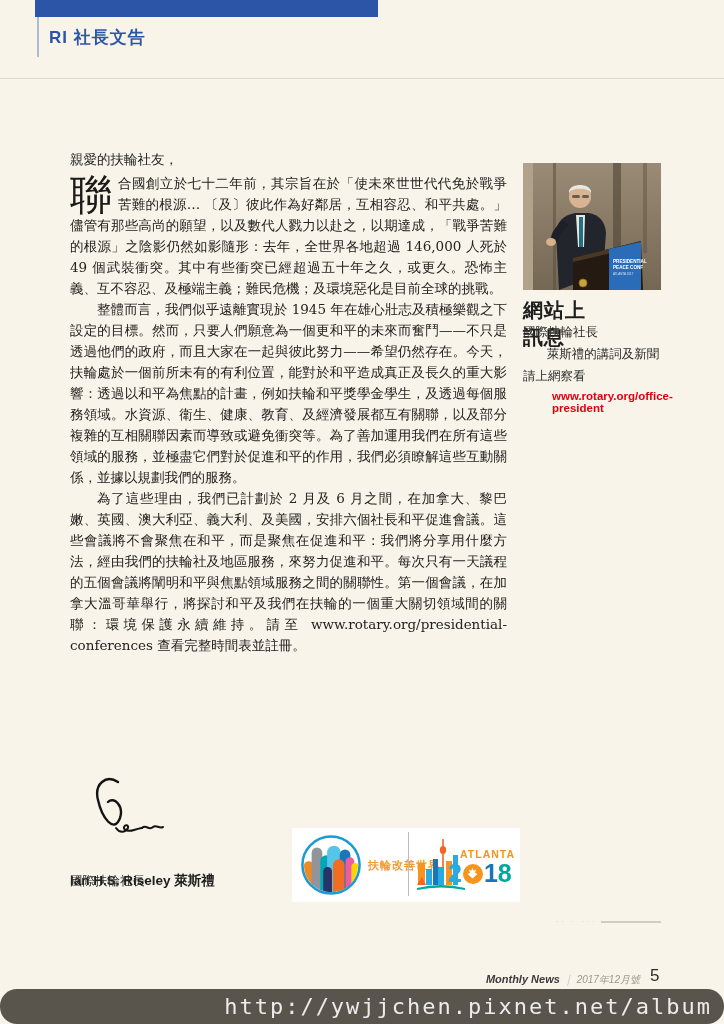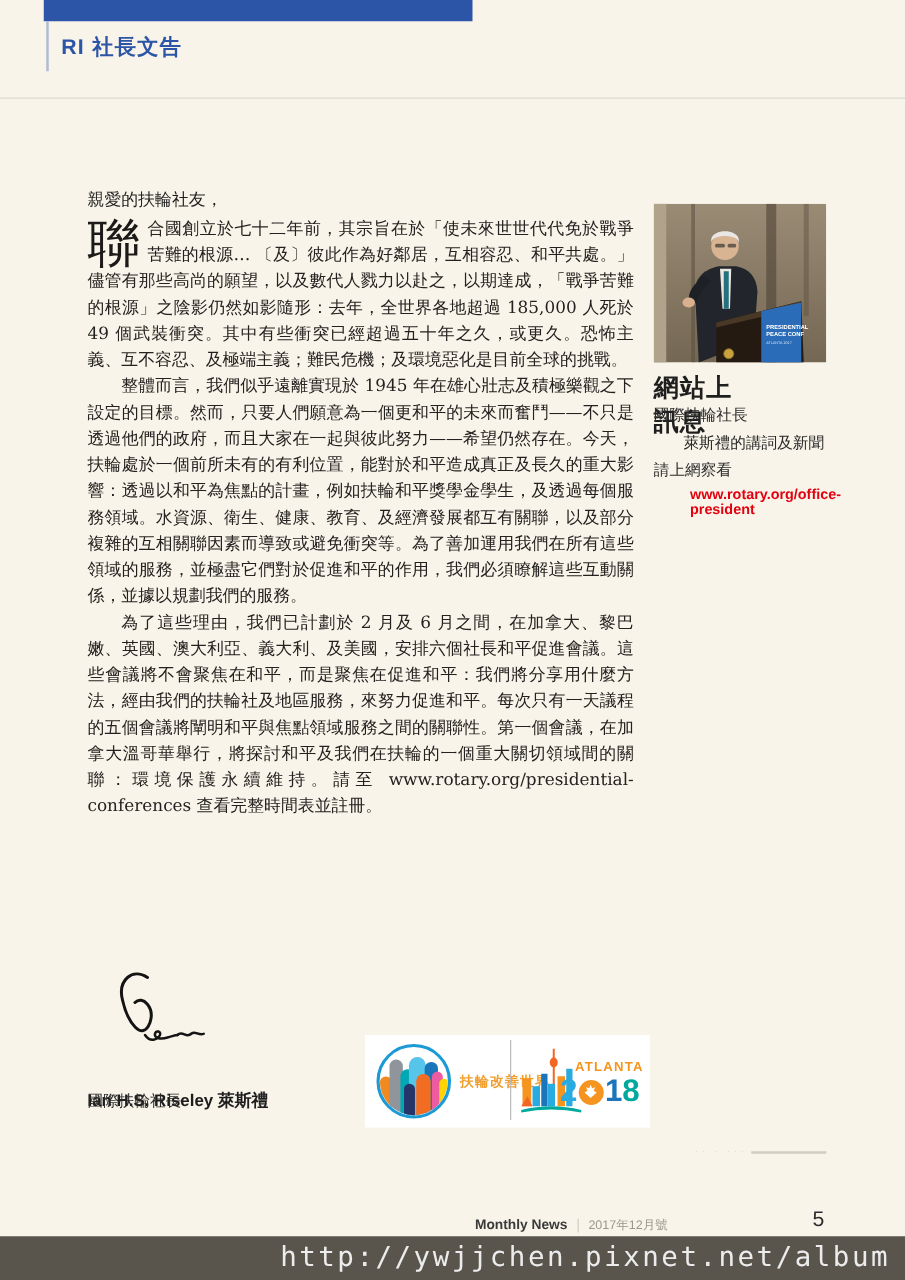--- a/index.html
+++ b/index.html
@@ -41,45 +41,45 @@
   .tor-city{position:absolute;left:168px;top:20px;font-size:10.5px;font-weight:bold;color:#f5951f;letter-spacing:1px;}
   .tor-year{position:absolute;left:156px;top:31px;font-size:25px;font-weight:bold;letter-spacing:0px;display:flex;align-items:center;}
   .yd-2{color:#29abe2;} .yd-1{color:#1b75bb;} .yd-8{color:#00a99d;}
   .y-zero{display:inline-flex;width:20px;height:20px;border-radius:50%;background:#f5951f;align-items:center;justify-content:center;margin:0 1px;}
 
   
   .ghost-dots{position:absolute;left:556px;top:918px;font-size:7px;color:#d6d3c9;letter-spacing:3px;}
   .ghost-line{position:absolute;left:601px;top:921px;width:60px;height:2px;background:#cfccc3;}
 
   
-  .footer{position:absolute;left:380px;top:972px;width:260px;font-size:11px;color:#3a3a3a;}
+  .footer{position:absolute;left:380px;top:972px;width:260px;font-size:11px;color:#3a3a3a;text-align:right;font-style:italic;}
   .footer .brand{font-weight:bold;color:#3a3a3a;}
   .footer .sep{color:#c2bfb6;padding:0 3px;}
   .footer .issue{color:#9b978f;font-size:10px;}
   .page-num{position:absolute;left:650px;top:966px;font-size:17px;color:#2c2c2c;}
 
   
   .watermark{position:absolute;left:0;top:989px;width:724px;height:35px;background:#59554d;
-             display:flex;align-items:center;justify-content:flex-end;}
+             display:flex;align-items:center;justify-content:flex-end;border-radius:17px;}
   .watermark span{font-family:"DejaVu Sans Mono",monospace;font-size:22px;color:#ececec;letter-spacing:2px;padding-right:12px;}
 </style>
 </head>
 <body>
 
 <div id="page">
 
   <div class="topbar"></div>
   <div class="head-tick"></div>
   <div class="head-title">RI 社長文告</div>
   <div class="head-rule"></div>
 
   <div class="salutation">親愛的扶輪社友，</div>
 
   <div class="bodycol">
-    <p><span class="dropcap">聯</span><span>合國創立於七十二年前，其宗旨在於「使未來世世代代免於戰爭苦難的根源… 〔及〕彼此作為好鄰居，互相容忍、和平共處。」儘管有那些高尚的願望，以及數代人戮力以赴之，以期達成，「戰爭苦難的根源」之陰影仍然如影隨形：去年，全世界各地超過 185,000 人死於 49 個武裝衝突。其中有些衝突已經超過五十年之久，或更久。恐怖主義、互不容忍、及極端主義；難民危機；及環境惡化是目前全球的挑戰。</span></p>
+    <p><span class="dropcap">聯</span><span>合國創立於七十二年前，其宗旨在於「使未來世世代代免於戰爭苦難的根源… 〔及〕彼此作為好鄰居，互相容忍、和平共處。」儘管有那些高尚的願望，以及數代人戮力以赴之，以期達成，「戰爭苦難的根源」之陰影仍然如影隨形：去年，全世界各地超過 146,000 人死於 49 個武裝衝突。其中有些衝突已經超過五十年之久，或更久。恐怖主義、互不容忍、及極端主義；難民危機；及環境惡化是目前全球的挑戰。</span></p>
     <p class="indent">整體而言，我們似乎遠離實現於 1945 年在雄心壯志及積極樂觀之下設定的目標。然而，只要人們願意為一個更和平的未來而奮鬥——不只是透過他們的政府，而且大家在一起與彼此努力——希望仍然存在。今天，扶輪處於一個前所未有的有利位置，能對於和平造成真正及長久的重大影響：透過以和平為焦點的計畫，例如扶輪和平獎學金學生，及透過每個服務領域。水資源、衛生、健康、教育、及經濟發展都互有關聯，以及部分複雜的互相關聯因素而導致或避免衝突等。為了善加運用我們在所有這些領域的服務，並極盡它們對於促進和平的作用，我們必須瞭解這些互動關係，並據以規劃我們的服務。</p>
     <p class="indent">為了這些理由，我們已計劃於 2 月及 6 月之間，在加拿大、黎巴嫩、英國、澳大利亞、義大利、及美國，安排六個社長和平促進會議。這些會議將不會聚焦在和平，而是聚焦在促進和平：我們將分享用什麼方法，經由我們的扶輪社及地區服務，來努力促進和平。每次只有一天議程的五個會議將闡明和平與焦點領域服務之間的關聯性。第一個會議，在加拿大溫哥華舉行，將探討和平及我們在扶輪的一個重大關切領域間的關聯：環境保護永續維持。請至 www.rotary.org/presidential-conferences 查看完整時間表並註冊。</p>
   </div>
 
   <svg class="photo" viewBox="0 0 138 127" xmlns="http://www.w3.org/2000/svg">
     <defs>
       <linearGradient id="wall" x1="0" y1="0" x2="0" y2="1">
         <stop offset="0" stop-color="#9a8b75"></stop>
           <stop offset="1" stop-color="#746753"></stop>
       </linearGradient>

